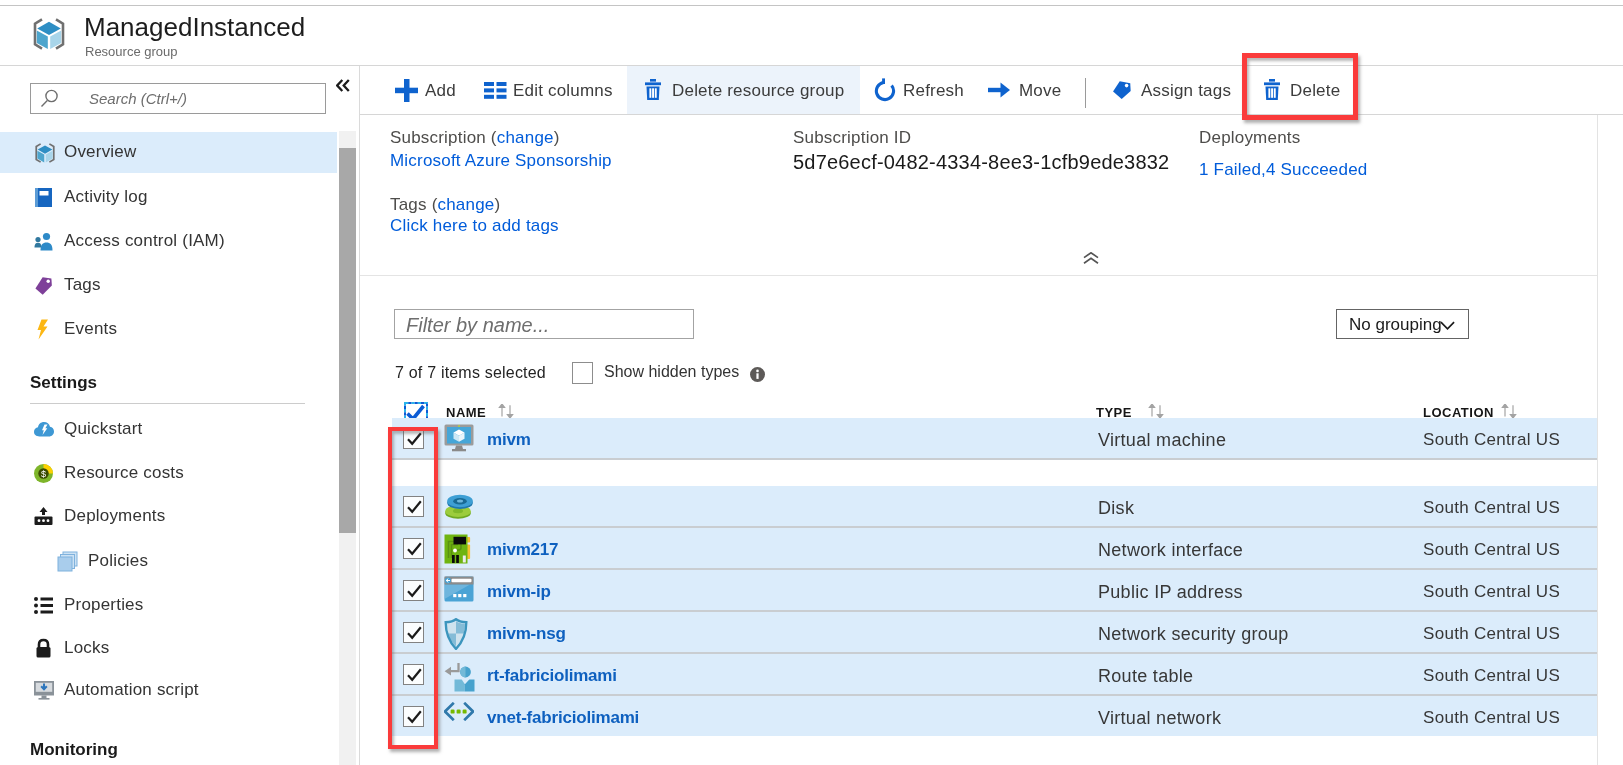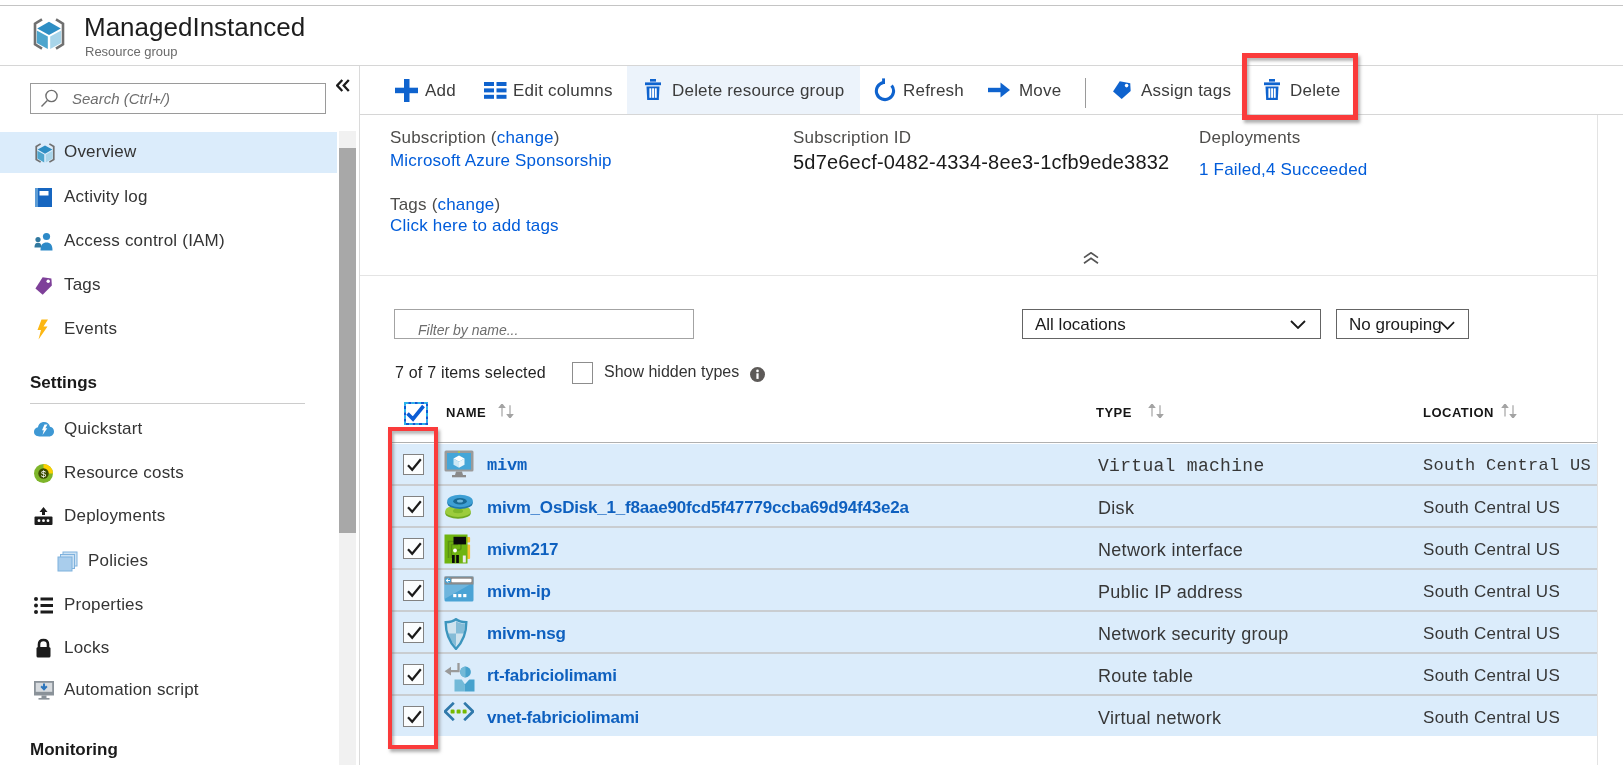--- a/index.html
+++ b/index.html
@@ -6,21 +6,21 @@
 html,body { width:1623px; height:765px; background:#fff; font-family:"Liberation Sans", sans-serif; overflow:hidden; }
 .abs { position:absolute; }
 #page { position:relative; width:1623px; height:765px; background:#fff; }
 
 #topline { left:0; top:5px; width:1623px; height:1px; background:#c4c4c4; }
 #hdrline { left:0; top:65px; width:1623px; height:1px; background:#d6d6d6; }
 #title { left:84px; top:12px; font-size:26px; color:#1d1d1d; letter-spacing:0px; }
 #subtitle { left:85px; top:44px; font-size:13px; color:#6a6a6a; }
 #sideborder { left:359px; top:66px; width:1px; height:699px; background:#dadada; }
 #searchbox { left:30px; top:83px; width:296px; height:31px; border:1px solid #9a9a9a; background:#fff; }
-#searchtxt { left:72px; top:90px; font-size:15px; font-style:italic; color:#6e6e6e; }
+#searchtxt { left:89px; top:90px; font-size:15px; font-style:italic; color:#6e6e6e; }
 .mitem { position:absolute; left:0; width:337px; height:41px; }
 .mitem .mico { position:absolute; left:33px; top:10px; width:21px; height:21px; }
 .mitem .mlbl { position:absolute; left:64px; top:10px; font-size:17px; color:#343434; letter-spacing:0.2px; }
 .mhdr { position:absolute; left:30px; font-size:17px; font-weight:bold; color:#1a1a1a; }
 #setdiv { left:30px; top:403px; width:275px; height:1px; background:#ccc; }
 
 #sbtrack { left:339px; top:131px; width:17px; height:634px; background:#f1f1f1; }
 #sbthumb { left:339px; top:148px; width:17px; height:385px; background:#a8a8a8; }
 #tbline { left:360px; top:114px; width:1263px; height:1px; background:#d6d6d6; }
 .tbtxt { position:absolute; top:81px; font-size:17px; color:#3c3c3c; letter-spacing:0.2px; }
@@ -31,21 +31,21 @@
 #red1 { left:1242px; top:53px; width:116px; height:67px; }
 #red2 { left:388px; top:427px; width:50px; height:322px; border-width:4px; }
 
 .elabel { position:absolute; font-size:17px; color:#4e4d4b; letter-spacing:0.2px; }
 .elink { position:absolute; font-size:17px; color:#015cda; letter-spacing:0.2px; }
 .evalue { position:absolute; font-size:20px; color:#1a1a1a; letter-spacing:0.2px; }
 #essline { left:360px; top:275px; width:1238px; height:1px; background:#e4e4e4; }
 
 .fbox { position:absolute; top:309px; height:30px; background:#fff; }
 #fname { left:394px; width:300px; border:1px solid #a3a3a3; }
-#fname span { position:absolute; left:11px; top:12px; font-style:italic; color:#6e6e6e; font-size:14px;margin-left:12px; }
+#fname span { position:absolute; left:11px; top:4px; font-style:italic; color:#6e6e6e; font-size:20px; }
 .fdrop { border:1px solid #646464; font-size:17px; color:#1a1a1a; }
 .fdrop .dtxt { position:absolute; left:12px; top:5px; }
 
 #selinfo { left:395px; top:364px; font-size:16px; color:#242424; letter-spacing:0.2px; }
 #shtbox { left:572px; top:362px; width:21px; height:22px; border:1px solid #8d8d8d; background:#fff; }
 #shtlbl { left:604px; top:363px; font-size:16px; color:#333; }
 
 #thchk { left:404px; top:402px; width:24px; height:23px; background:#fff; }
 .thlbl { position:absolute; top:405px; font-size:13px; font-weight:bold; color:#161616; letter-spacing:0.5px; }
 #tabletop { left:392px; top:442px; width:1205px; height:1px; background:#b0b0b0; }
@@ -275,26 +275,20 @@
   <svg class="abs" style="left:1083px;top:252px" width="16" height="12" viewBox="0 0 16 12">
       <g fill="none" stroke="#555" stroke-width="1.7">
         <polyline points="1,5.6 8,0.8 15,5.6"></polyline>
         <polyline points="1,11.2 8,6.4 15,11.2"></polyline>
       </g>
     </svg>
 
   <div class="abs fbox" id="fname">
       <span>Filter by name...</span>
     </div>
-  <div class="abs fbox fdrop" style="left:1022px;width:299px">
-      <span class="dtxt">All locations</span>
-    <svg style="position:absolute;right:14px;top:10px" width="16" height="9" viewBox="0 0 16 9">
-        <polyline points="1,1 8,8 15,1" fill="none" stroke="#1a1a1a" stroke-width="1.8"></polyline>
-      </svg>
-    </div>
   <div class="abs fbox fdrop" style="left:1336px;width:133px">
       <span class="dtxt">No grouping</span>
     <svg style="position:absolute;left:103px;top:11px" width="15" height="9" viewBox="0 0 16 9">
         <polyline points="1,1 8,8 15,1" fill="none" stroke="#1a1a1a" stroke-width="1.8"></polyline>
       </svg>
     </div>
 
   <div class="abs" id="selinfo">7 of 7 items selected</div>
   <div class="abs" id="shtbox"></div>
   <div class="abs" id="shtlbl">Show hidden types</div>
@@ -335,21 +329,21 @@
         <line x1="5" y1="2.2" x2="5" y2="12.5"></line>
         <polygon points="5,0 7.6,3.4 2.4,3.4"></polygon>
         <line x1="13" y1="1.2" x2="13" y2="11.5"></line>
         <polygon points="13,14 15.6,10.6 10.4,10.6"></polygon>
       </g>
     </svg>
   <div class="abs" id="tabletop"></div>
   <div class="abs" id="rightborder"></div>
 
   <div id="rows">
-      <div class="trow" style="top:444px;font-family:Liberation Mono, monospace;">
+      <div class="trow" style="top:418px;">
     <div class="rchk">
           <svg style="position:absolute;left:3px;top:3px" width="15" height="14" viewBox="0 0 15 14">
             <polyline points="1,7.2 5.2,11.8 13.8,1.2" fill="none" stroke="#1a1a1a" stroke-width="2.2"></polyline>
           </svg>
         </div>
     <div class="rico"><svg width="30" height="28" viewBox="0 0 30 28">
             <rect x="0.5" y="0.5" width="29" height="21" rx="1.5" fill="#9b9b9b"></rect>
             <rect x="3" y="3" width="24" height="16.5" fill="#45a6d8"></rect>
             <circle cx="15" cy="2" r="0.9" fill="#b8d432"></circle>
             <polygon points="15,5.5 20.5,8.6 15,11.7 9.5,8.6" fill="#fff"></polygon>
@@ -370,21 +364,20 @@
         </div>
     <div class="rico"><svg width="30" height="28" viewBox="0 0 30 28">
             <ellipse cx="14" cy="21" rx="12.8" ry="5.8" fill="#6fa922"></ellipse>
             <ellipse cx="14" cy="19.2" rx="12.8" ry="5.8" fill="#9ccc3c"></ellipse>
             <ellipse cx="14" cy="19" rx="5" ry="2.2" fill="#7fb82a"></ellipse>
             <ellipse cx="16" cy="10.8" rx="12.8" ry="6.2" fill="#1f78ad"></ellipse>
             <ellipse cx="16" cy="9" rx="12.8" ry="6.2" fill="#3e9fd4"></ellipse>
             <ellipse cx="16" cy="9.2" rx="6.8" ry="3.2" fill="#196a94"></ellipse>
             <ellipse cx="16" cy="9" rx="3" ry="1.5" fill="#6cb6dc"></ellipse>
           </svg></div>
-    <div class="rname">mivm_OsDisk_1_f8aae90fcd5f47779ccba69d94f43e2a</div>
     <div class="rtype">Disk</div>
     <div class="rloc">South Central US</div>
   </div>
       <div class="trow" style="top:528px;">
     <div class="rchk">
           <svg style="position:absolute;left:3px;top:3px" width="15" height="14" viewBox="0 0 15 14">
             <polyline points="1,7.2 5.2,11.8 13.8,1.2" fill="none" stroke="#1a1a1a" stroke-width="2.2"></polyline>
           </svg>
         </div>
     <div class="rico"><svg width="27" height="30" viewBox="0 0 27 30">

